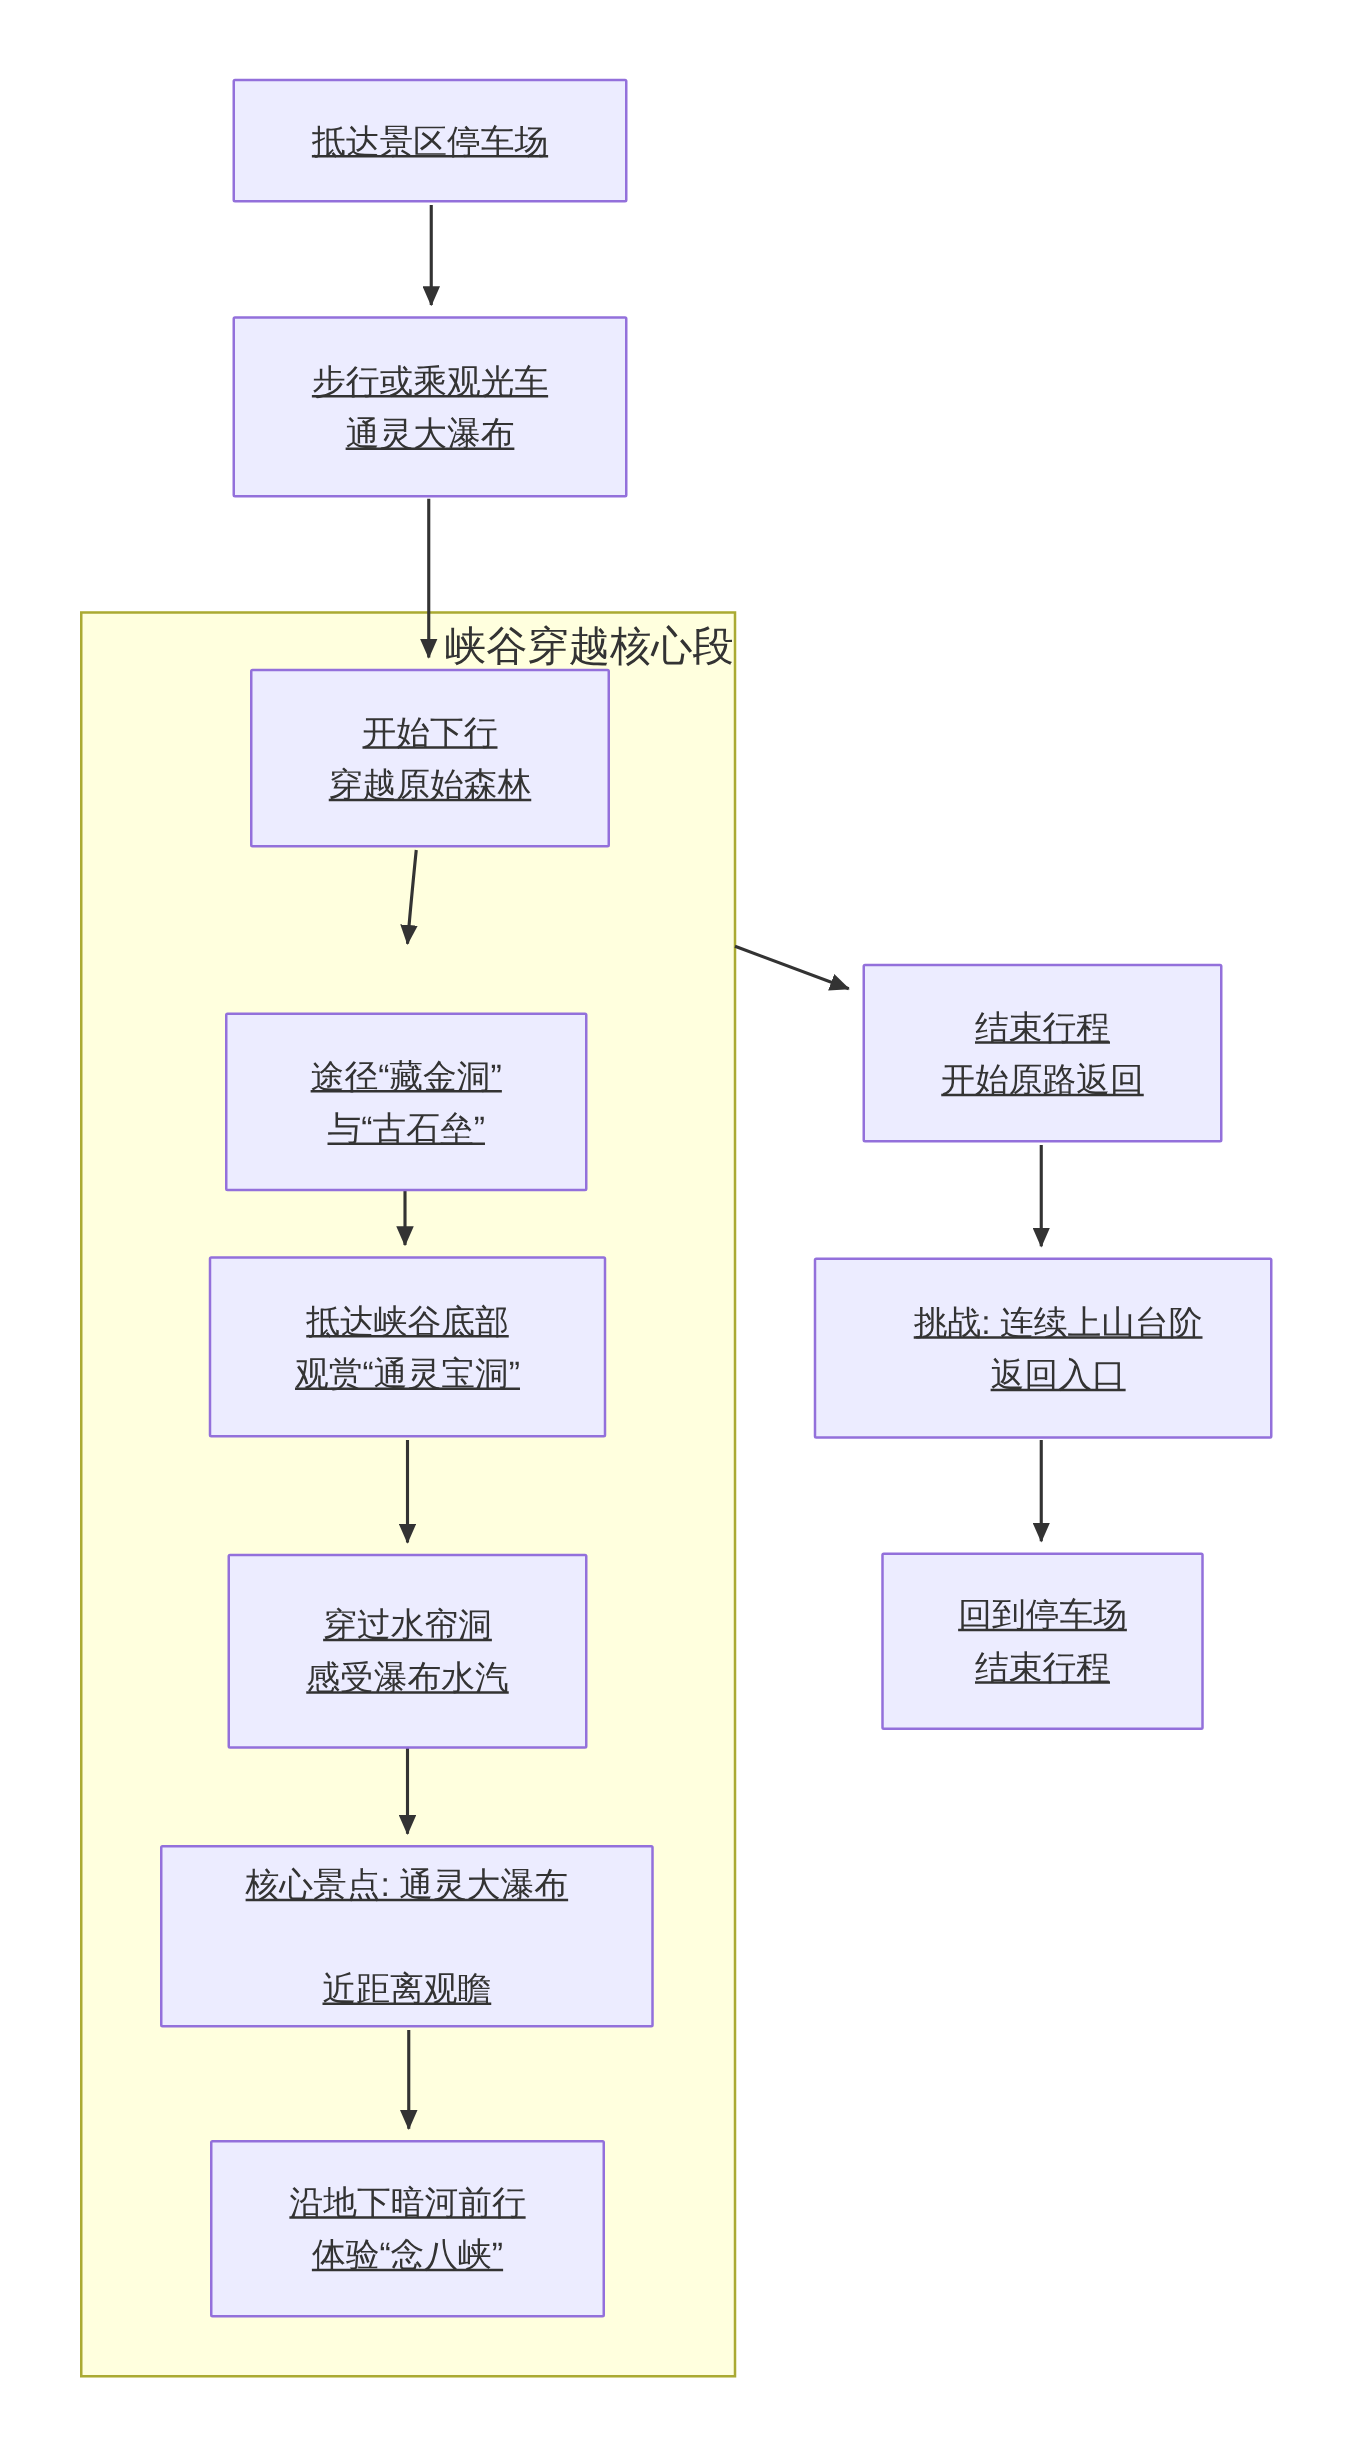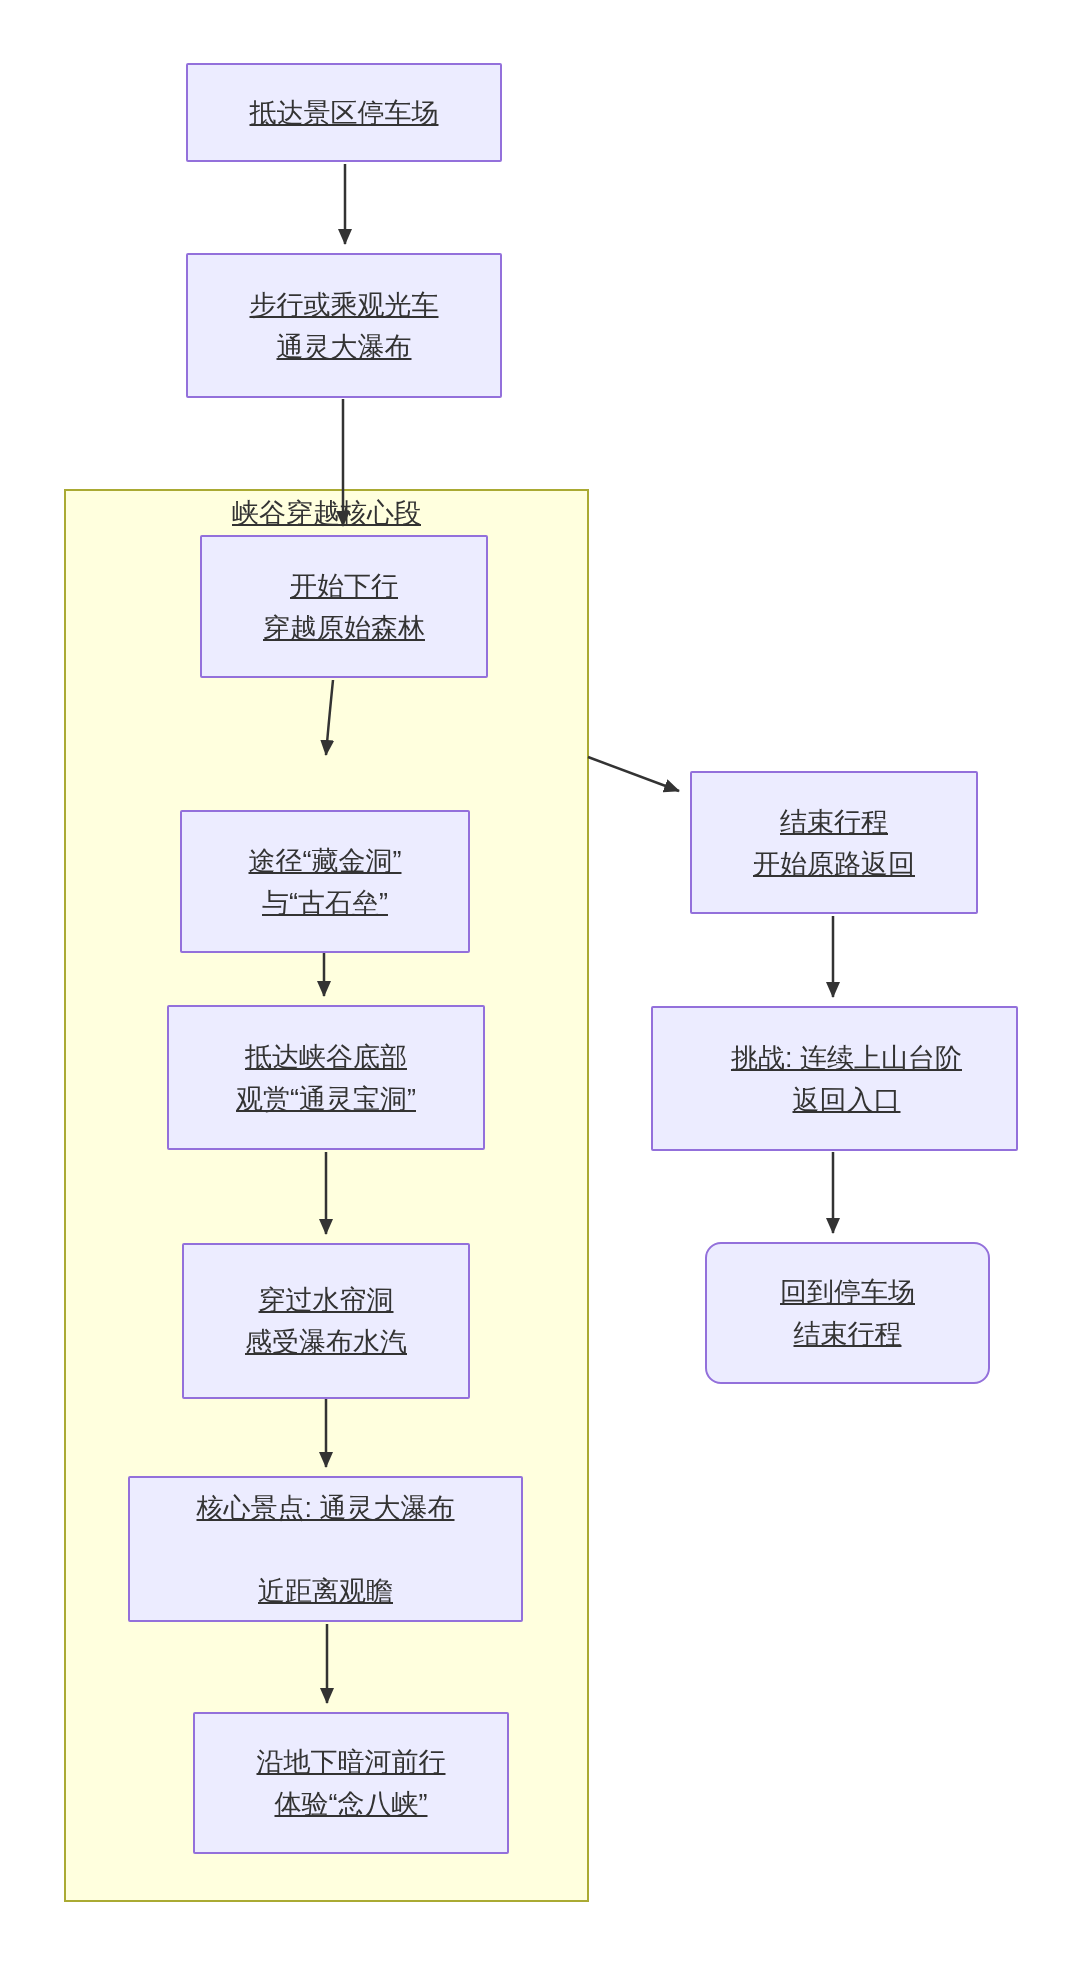--- a/index.html
+++ b/index.html
@@ -17,25 +17,24 @@
     width: 525px; height: 1413px;
     background: var(--sg-fill, #FFFFDE);
     border: 2px solid var(--sg-border, #AAAA33);
     box-sizing: border-box;
     z-index: 1;
   }
   .subgraph-title {
     position: absolute;
     left: 0; top: 4px;
     width: 100%;
-    text-align: center;
-    font-size: 27px;
+    text-align: right;
+    font-size: 33px;
     font-weight: 400;
     color: var(--txt, #333333);
-    text-decoration: underline;
   }
   .edges {
     position: absolute;
     left: 0; top: 0;
     width: 1080px; height: 1965px;
     z-index: 2;
     pointer-events: none;
   }
   .node {
     position: absolute;
@@ -111,33 +110,33 @@
   <div class="node" style="left:182px; top:1243px; width:288px; height:156px;">
     <span>穿过水帘洞</span>
     <span>感受瀑布水汽</span>
   </div>
 
   <div class="node" style="left:128px; top:1476px; width:395px; height:146px;gap:41px;">
     <span>核心景点: 通灵大瀑布</span>
     <span>近距离观瞻</span>
   </div>
 
-  <div class="node" style="left:168px; top:1712px; width:316px; height:142px;margin-left:25px;">
+  <div class="node" style="left:168px; top:1712px; width:316px; height:142px;">
     <span>沿地下暗河前行</span>
     <span>体验“念八峡”</span>
   </div>
 
   <div class="node" style="left:690px; top:771px; width:288px; height:143px;">
     <span>结束行程</span>
     <span>开始原路返回</span>
   </div>
 
   <div class="node" style="left:651px; top:1006px; width:367px; height:145px;padding-left:24px;">
     <span>挑战: 连续上山台阶</span>
     <span>返回入口</span>
   </div>
 
-  <div class="node" style="left:705px; top:1242px; width:285px; height:142px;border-radius:16px;">
+  <div class="node" style="left:705px; top:1242px; width:258px; height:142px;">
     <span>回到停车场</span>
     <span>结束行程</span>
   </div>
 
 </div>
 
 </body></html>

